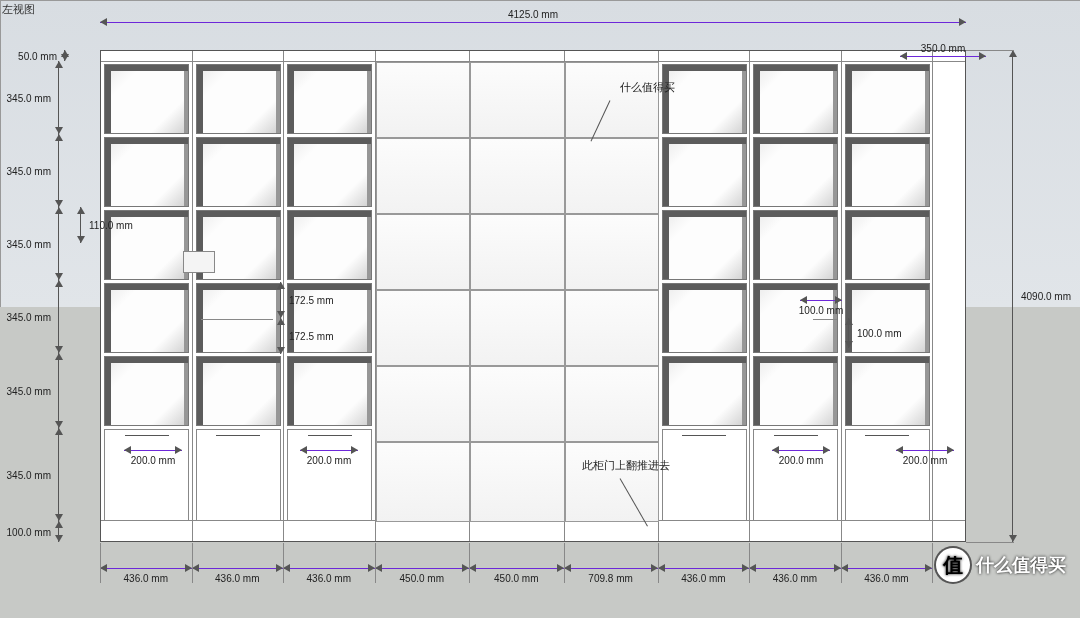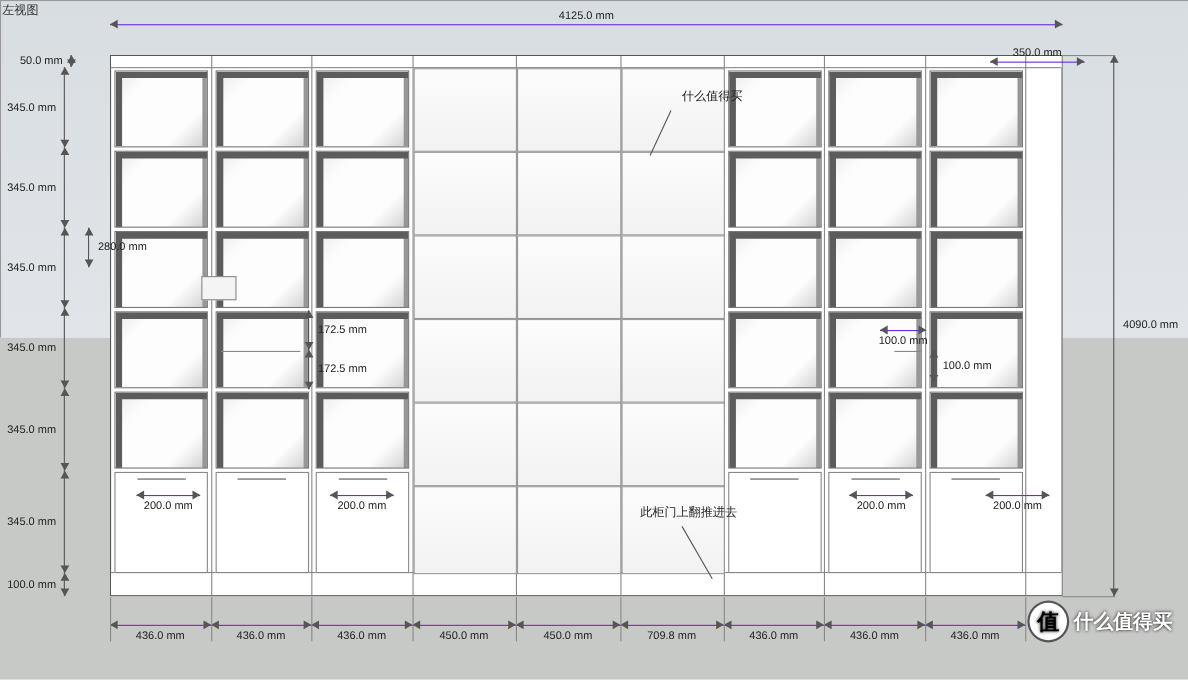--- a/index.html
+++ b/index.html
@@ -309,21 +309,21 @@
     <span>345.0 mm</span>
   </div>
 <div class="dim v left" style="left:58px;top:428px;height:93px">
     <span>345.0 mm</span>
   </div>
 <div class="dim v left" style="left:58px;top:521px;height:21px">
     <span>100.0 mm</span>
   </div>
 
 <div class="dim v" style="left:80px;top:207px;height:36px">
-    <span>280.0 mm</span>
+    <span>110.0 mm</span>
   </div>
 
 <div class="dim v" style="left:280px;top:282px;height:36px">
     <span>172.5 mm</span>
   </div>
 <div class="dim v" style="left:280px;top:318px;height:36px">
     <span>172.5 mm</span>
   </div>
 
 <div class="dim h below" style="left:800px;top:300px;width:42px">

